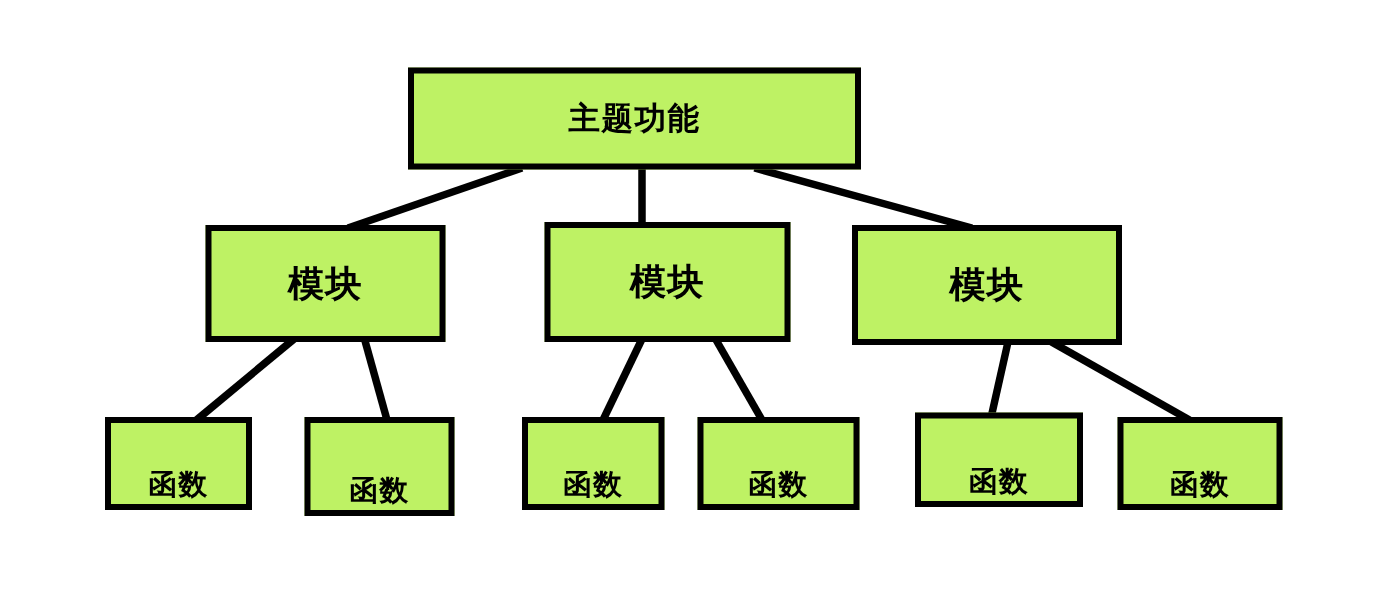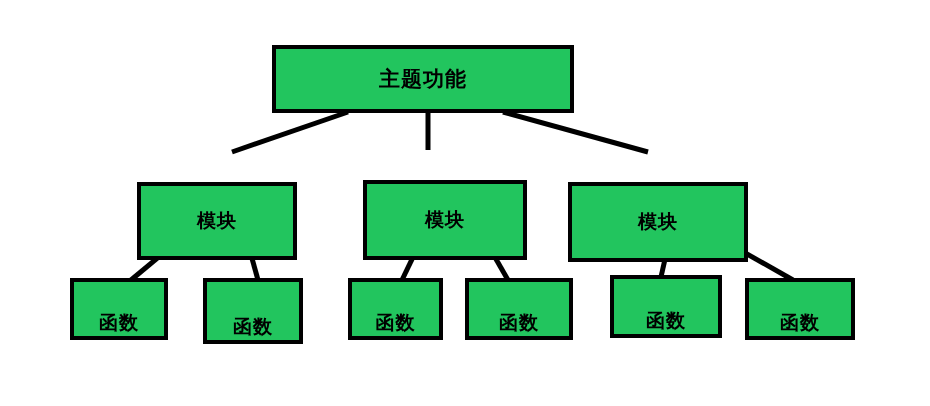--- a/index.html
+++ b/index.html
@@ -18,35 +18,35 @@
   .connectors {
     position: absolute;
     top: 0;
     left: 0;
     width: 930px;
     height: 406px;
   }
   .node {
     position: absolute;
     box-sizing: border-box;
-    background: #22c55e;
+    background: #bef264;
     border: 4px solid #000000;
     color: #000000;
     font-weight: bold;
     display: flex;
     align-items: center;
     justify-content: center;
     text-align: center;
     letter-spacing: 1px;
   }
   .node-root {
     left: 272px; top: 45px; width: 302px; height: 68px;
     font-size: 21px;
   }
-  .node-module { font-size: 19px; margin-top: 32px; }
+  .node-module { font-size: 24px; }
   .node-module-1 { left: 137px; top: 150px; width: 160px; height: 78px; }
   .node-module-2 { left: 363px; top: 148px; width: 164px; height: 80px; }
   .node-module-3 { left: 568px; top: 150px; width: 180px; height: 80px; }
   .node-function { font-size: 19px; align-items: flex-end; }
   .node-function-1 { left: 70px;  top: 278px; width: 98px;  height: 62px; }
   .node-function-2 { left: 203px; top: 278px; width: 100px; height: 66px; }
   .node-function-3 { left: 348px; top: 278px; width: 95px;  height: 62px; }
   .node-function-4 { left: 465px; top: 278px; width: 108px; height: 62px; }
   .node-function-5 { left: 610px; top: 275px; width: 112px; height: 63px; }
   .node-function-6 { left: 745px; top: 278px; width: 110px; height: 62px; }

